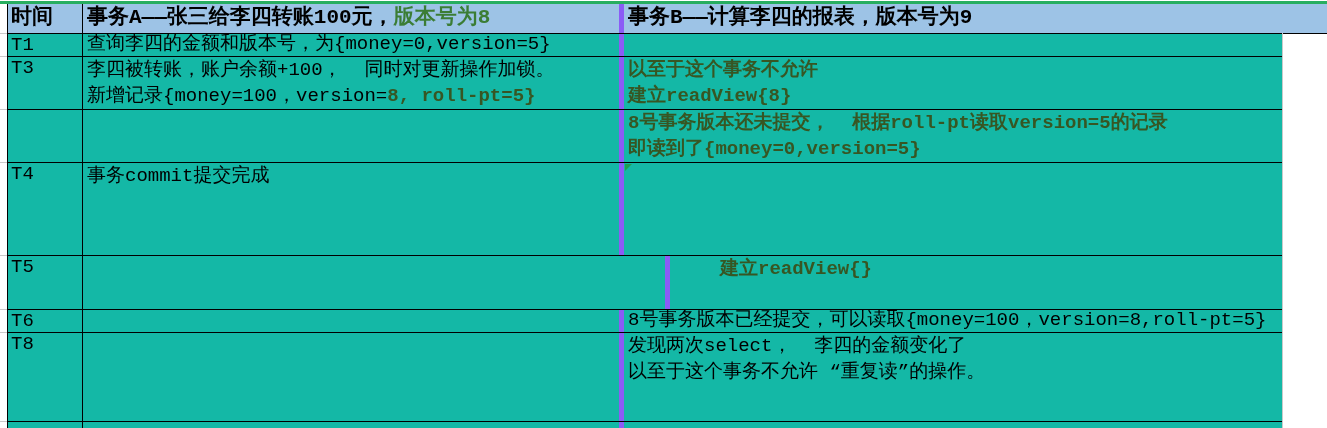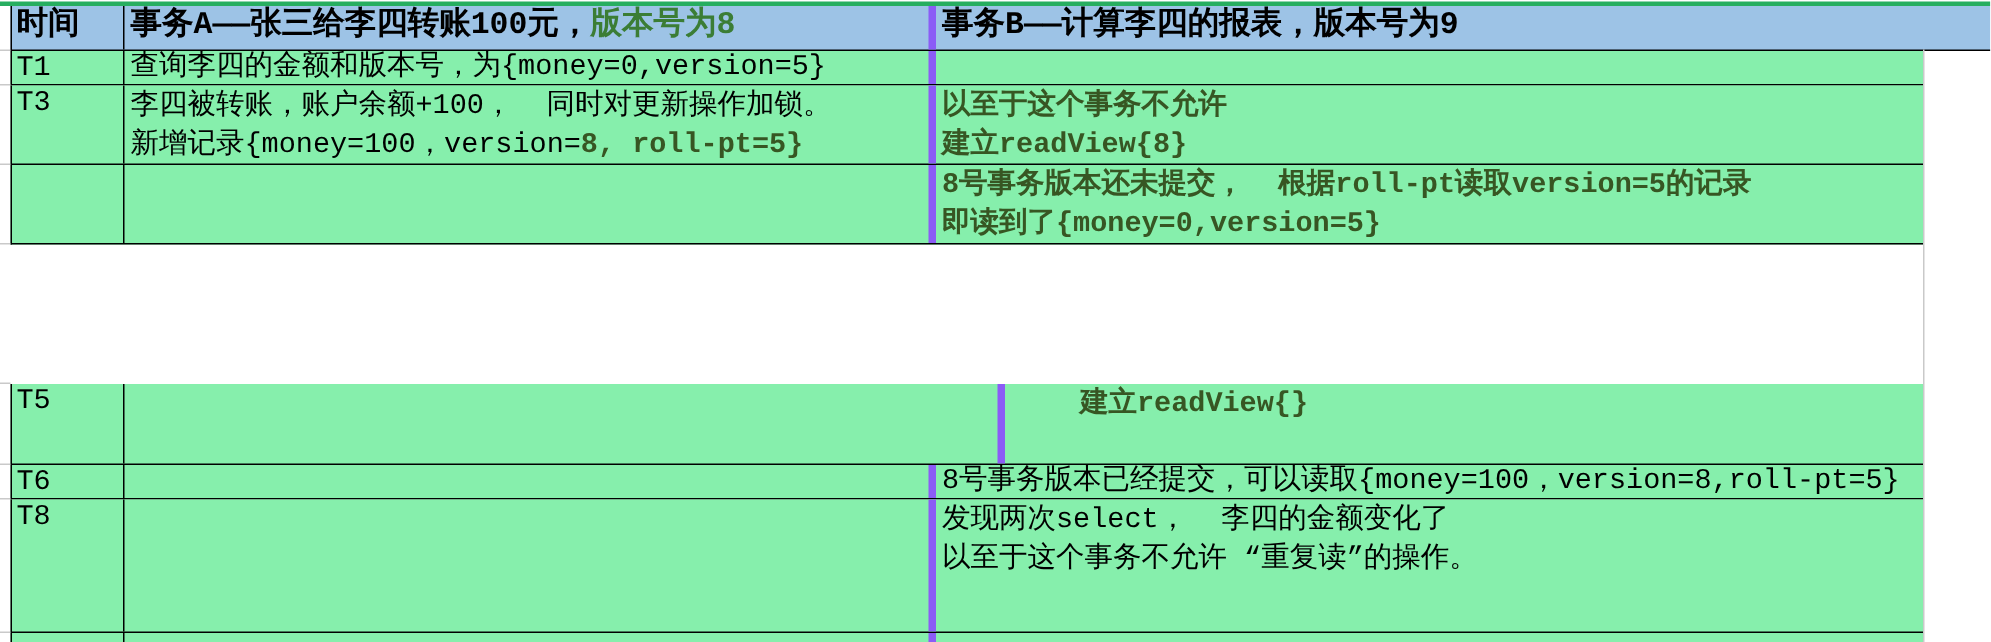--- a/index.html
+++ b/index.html
@@ -5,21 +5,21 @@
   html,body { margin:0; padding:0; background:#ffffff; }
   .sheet {
     position:relative; width:1327px; height:428px; background:#ffffff;
     overflow:hidden;
     font-family:"Liberation Mono","DejaVu Sans Mono",monospace;
   }
   .topline { position:absolute; top:1px; left:0; width:1327px; height:3px; background:#27ae60; }
 
   .row {
     position:absolute; left:7px; width:1275px; display:flex;
-    box-sizing:border-box; background:#86efac;
+    box-sizing:border-box; background:#14b8a6;
     border-left:1px solid #000; border-bottom:1px solid #000;
   }
   .row.header { width:1320px; background:#9dc3e6; }
   .r-header { top:4px;   height:30px; }
   .r-t1     { top:34px;  height:23px; }
   .r-t3     { top:57px;  height:53px; }
   .r-gap    { top:110px; height:53px; }
   .r-t4     { top:163px; height:93px; }
   .r-t5     { top:256px; height:54px;gap:46px; }
   .r-t6     { top:310px; height:23px; }
@@ -95,20 +95,31 @@
 
   <div class="row r-gap">
     <div class="cell c-time"></div>
     <div class="cell c-a"></div>
     <div class="cell c-b">
       <span class="line green-bold">8号事务版本还未提交，  根据roll-pt读取version=5的记录</span>
       <span class="line green-bold">即读到了{money=0,version=5}</span>
     </div>
   </div>
 
+  <div class="row r-t4">
+    <div class="cell c-time">
+      <span class="time-label">T4</span>
+    </div>
+    <div class="cell c-a">
+      <span class="line">事务commit提交完成</span>
+    </div>
+    <div class="cell c-b">
+      <span class="err-triangle"></span>
+    </div>
+  </div>
 
   <div class="row r-t5">
     <div class="cell c-time">
       <span class="time-label">T5</span>
     </div>
     <div class="cell c-a"></div>
     <div class="cell c-b">
       <span class="line green-bold">建立readView{}</span>
     </div>
   </div>

